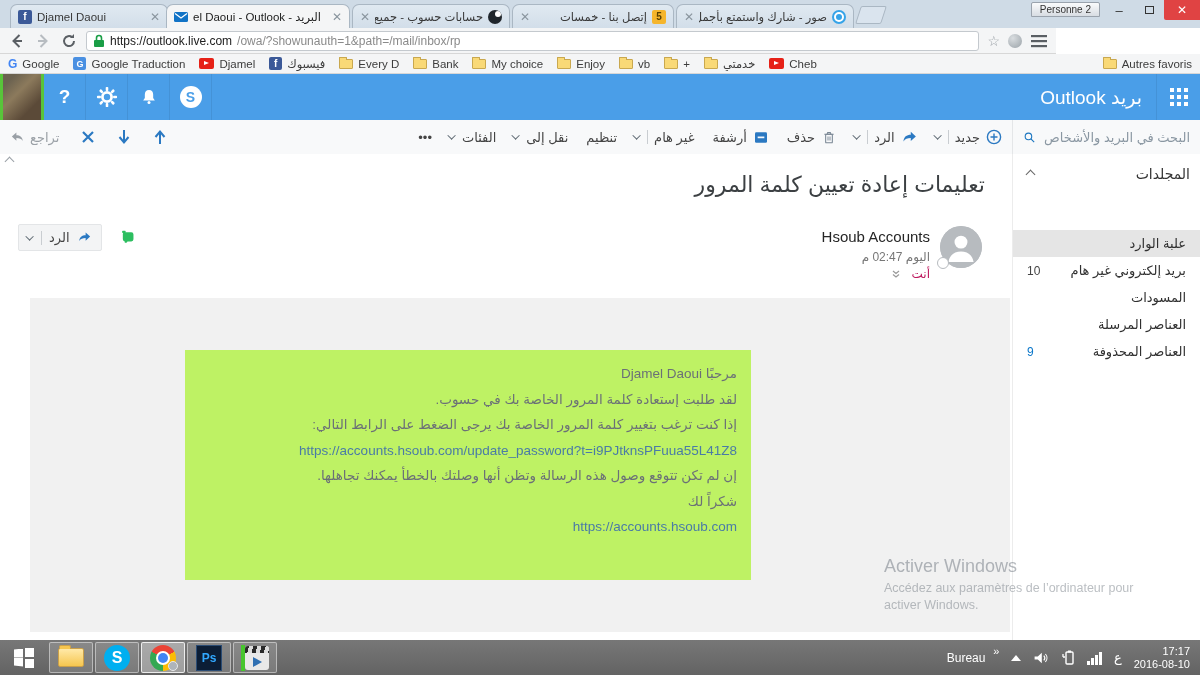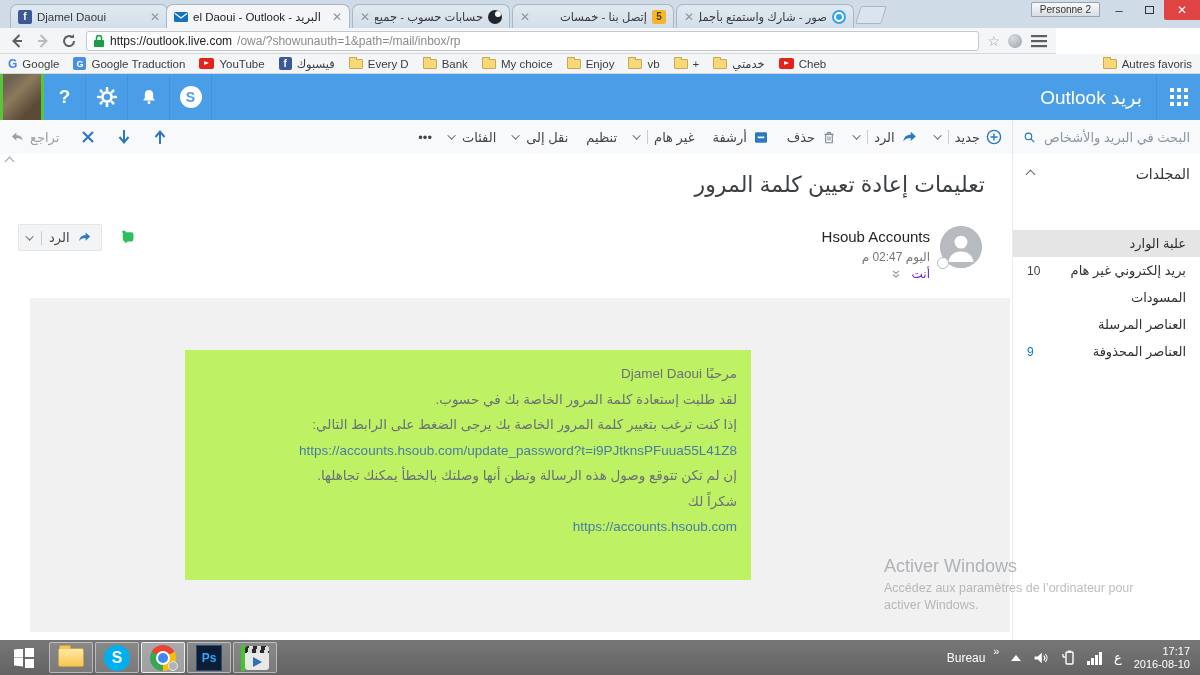--- a/index.html
+++ b/index.html
@@ -104,21 +104,21 @@
   .collapse-chev { position:absolute; left:6px; top:4px; width:8px; height:8px; }
   .collapse-chev::after { content:""; display:block; width:6px; height:6px; border-left:1.5px solid #9aa0a6;
                           border-top:1.5px solid #9aa0a6; transform:rotate(45deg); }
   .subject { position:absolute; right:27px; top:18px; font-size:22px; color:#3c4043; direction:rtl; }
   .sender-avatar { position:absolute; right:30px; top:72px; width:42px; height:42px; border-radius:50%; background:#b7bbbf; overflow:visible; }
   .sender-avatar svg { border-radius:50%; }
   .presence { position:absolute; left:-3px; bottom:-1px; width:12px; height:12px; border-radius:50%;
               background:#fff; border:1.5px solid #b7bbbf; }
   .sender-name { position:absolute; right:82px; top:74px; font-size:15px; color:#262626; direction:ltr; }
   .sender-time { position:absolute; right:82px; top:96px; font-size:12px; color:#777; direction:rtl; }
-  .sender-to { position:absolute; right:82px; top:113px; font-size:12px; color:#6d28d9; direction:rtl; display:flex; align-items:center; gap:12px; }
+  .sender-to { position:absolute; right:82px; top:113px; font-size:12px; color:#be185d; direction:rtl; display:flex; align-items:center; gap:12px; }
   .reply-btn { position:absolute; left:18px; top:70px; height:27px; background:#f3f4f5; border:1px solid #e3e5e7; border-radius:2px;
                display:flex; flex-direction:row-reverse; align-items:center; gap:7px; padding:0 9px; font-size:13px; color:#444; }
   .evernote { position:absolute; left:120px; top:74px; }
 
   .mail-gray { position:absolute; left:30px; top:144px; width:980px; height:334px; background:#f1f1f1; }
   .mail-card { position:absolute; left:155px; top:52px; width:566px; height:230px; background:#bef264; }
   .mail-lines { padding:11px 14px 0 14px; direction:rtl; text-align:right; }
   .mline { font-size:13.5px; color:#6b7077; line-height:25.5px; white-space:nowrap; }
   .mline bdi { unicode-bidi:isolate; }
   .mlink { color:#4a7ba6; }
@@ -259,21 +259,21 @@
     <span class="bm">
         <span class="bm-g">G</span>
         <span>Google</span>
       </span>
     <span class="bm">
         <span class="bm-translate">G</span>
         <span>Google Traduction</span>
       </span>
     <span class="bm">
         <span class="bm-yt"></span>
-        <span>YouTube</span>
+        <span>Djamel</span>
       </span>
     <span class="bm">
         <span class="bm-fb">f</span>
         <span dir="rtl">فيسبوك</span>
       </span>
     <span class="bm">
         <span class="bm-folder"></span>
         <span>Every D</span>
       </span>
     <span class="bm">

